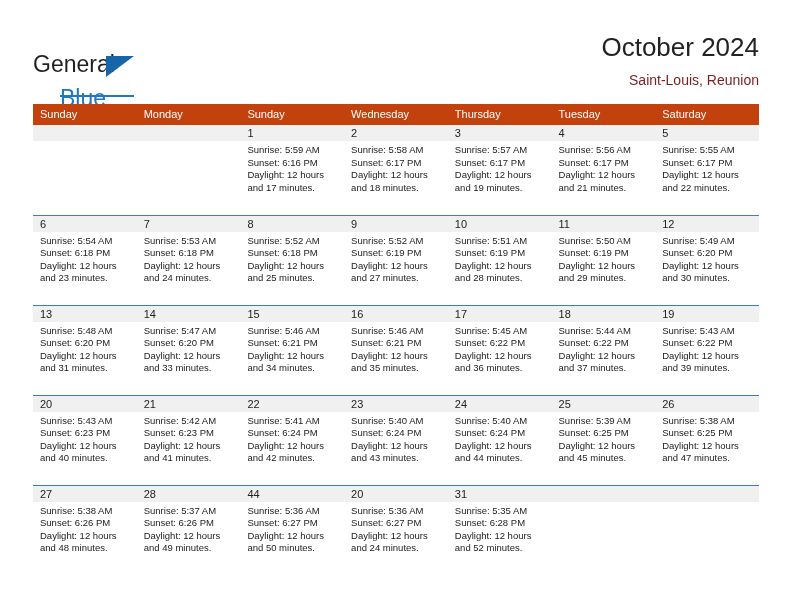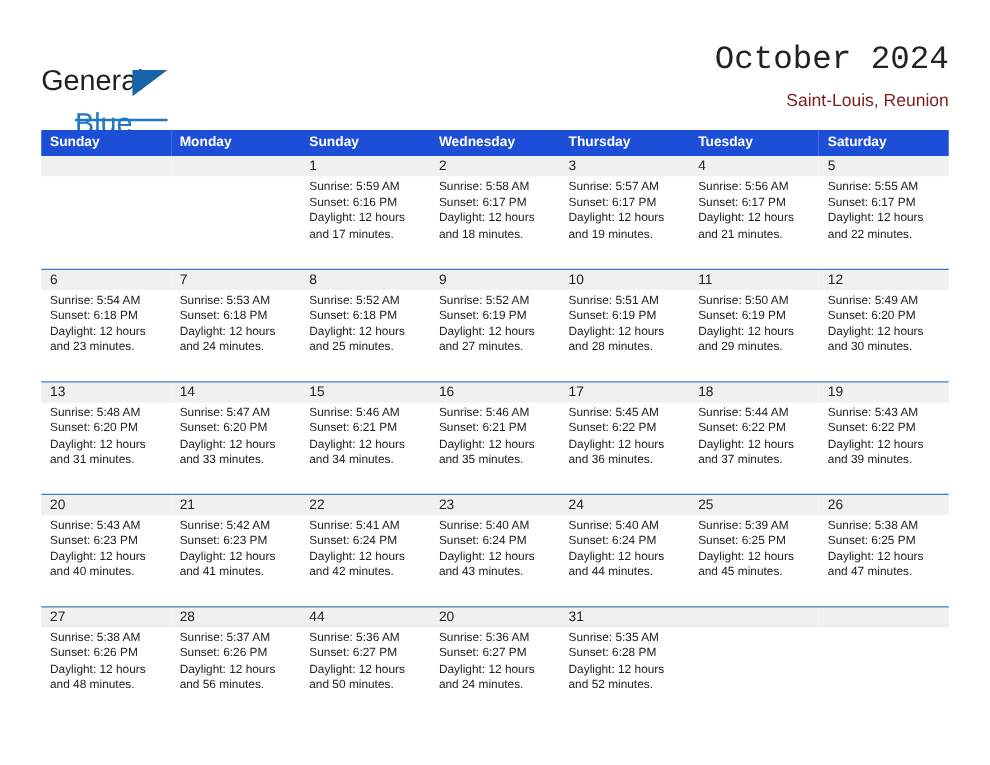--- a/index.html
+++ b/index.html
@@ -62,21 +62,21 @@
   .title-block {
     position: absolute;
     right: 33px; top: 31px;
     text-align: right;
   }
   .cal-title {
     font-size: 26px;
     color: #222222;
     line-height: 32px;
     white-space: nowrap;
-    font-family: Liberation Mono, monospace;
+    font-family: Liberation Sans, sans-serif;
   }
   .cal-subtitle {
     font-size: 14px;
     color: #7f1d1d;
     line-height: 20px;
     margin-top: 7px;
     white-space: nowrap;
     font-family: "Liberation Sans", sans-serif;
   }
 
@@ -85,24 +85,24 @@
     position: absolute;
     left: 33px; top: 104px;
     width: 726px;
   }
   table.cal-table {
     width: 726px;
     border-collapse: collapse;
     table-layout: fixed;
   }
   table.cal-table th {
-    background: #1d4ed8;
+    background: #c2410c;
     color: #ffffff;
     font-size: 11px;
-    font-weight: bold;
+    font-weight: normal;
     text-align: left;
     padding: 5px 0 5px 7px;
     height: 21px;
     line-height: 11px;
     font-family: "Liberation Sans", sans-serif;
     margin-left: 21px;
   }
   table.cal-table td {
     vertical-align: top;
     padding: 0;
@@ -426,21 +426,21 @@
                 <div class="cell-line">Daylight: 12 hours</div>
                 <div class="cell-line">and 48 minutes.</div>
               </div>
             </td>
             <td>
               <div class="daynum-band">28</div>
               <div class="cell-body">
                 <div class="cell-line">Sunrise: 5:37 AM</div>
                 <div class="cell-line">Sunset: 6:26 PM</div>
                 <div class="cell-line">Daylight: 12 hours</div>
-                <div class="cell-line">and 56 minutes.</div>
+                <div class="cell-line">and 49 minutes.</div>
               </div>
             </td>
             <td>
               <div class="daynum-band">44</div>
               <div class="cell-body">
                 <div class="cell-line">Sunrise: 5:36 AM</div>
                 <div class="cell-line">Sunset: 6:27 PM</div>
                 <div class="cell-line">Daylight: 12 hours</div>
                 <div class="cell-line">and 50 minutes.</div>
               </div>

